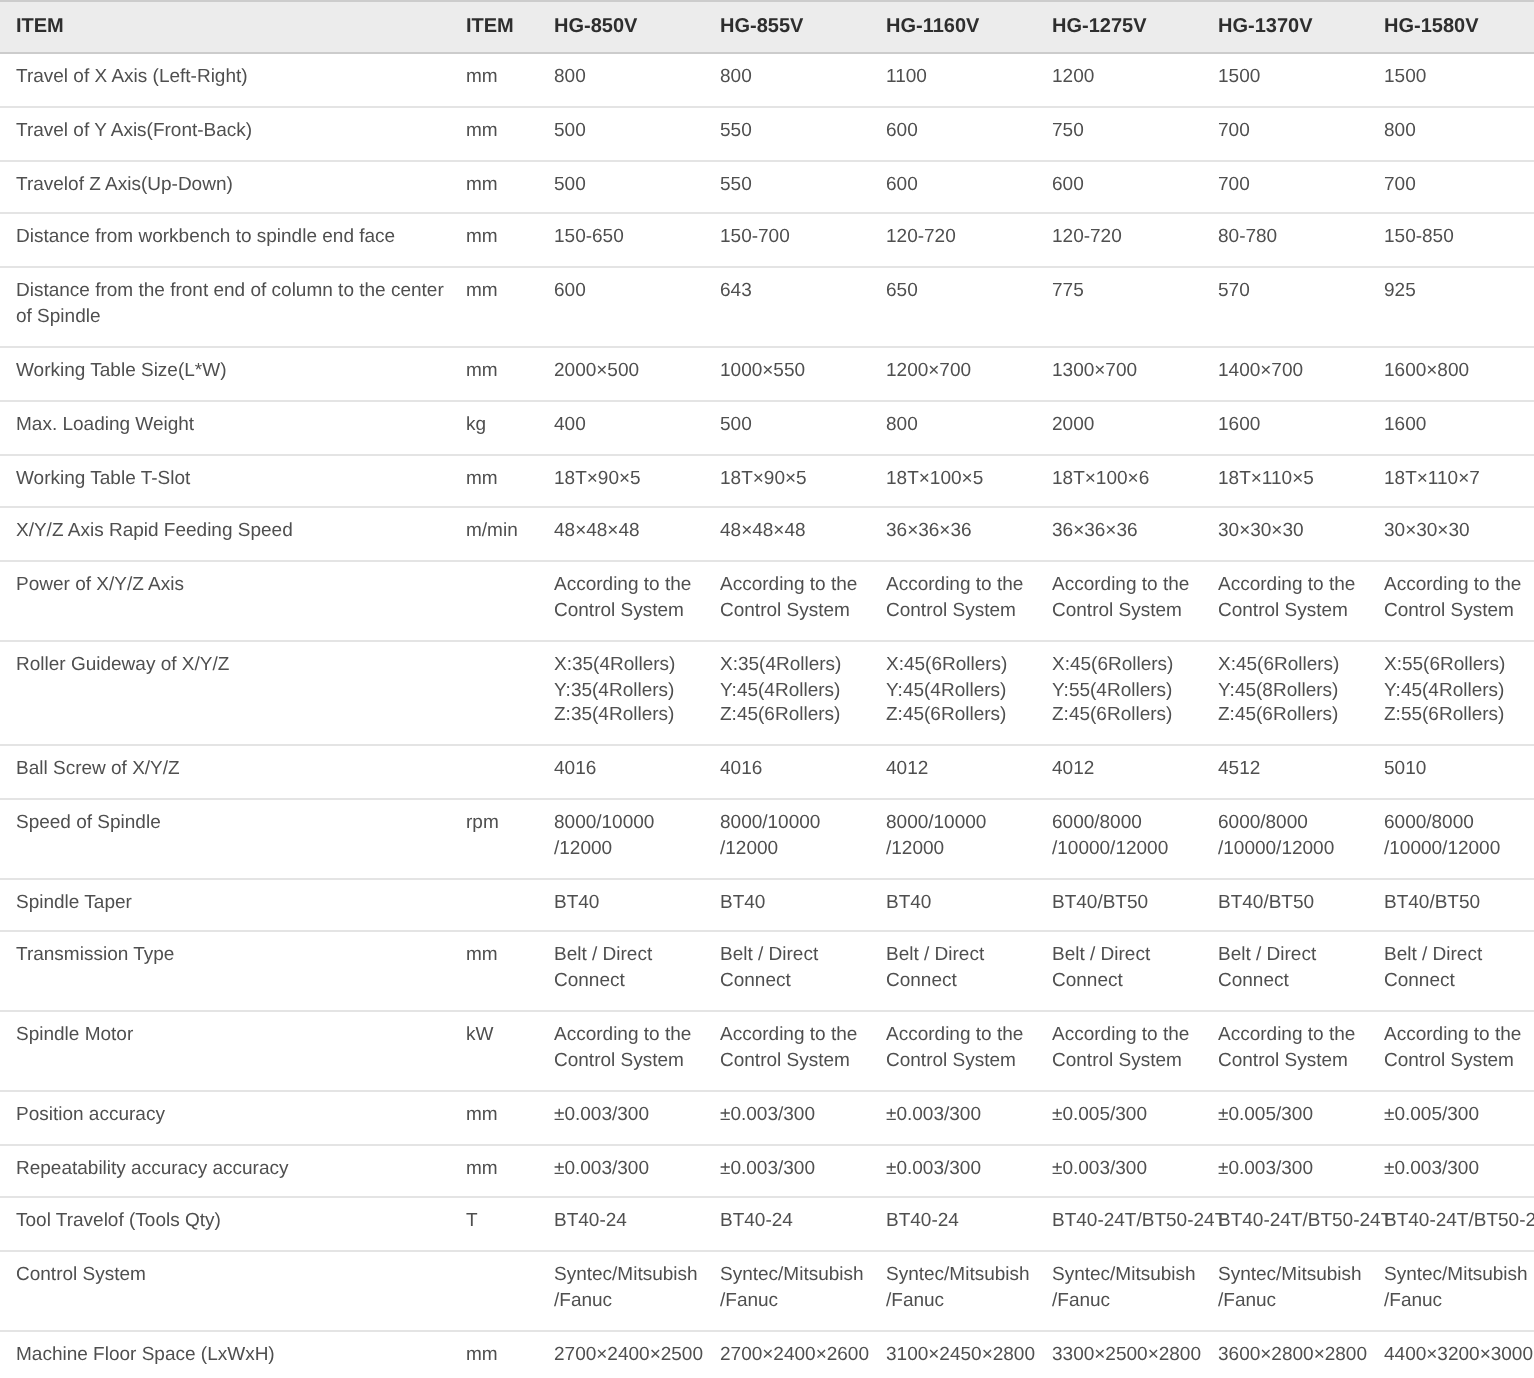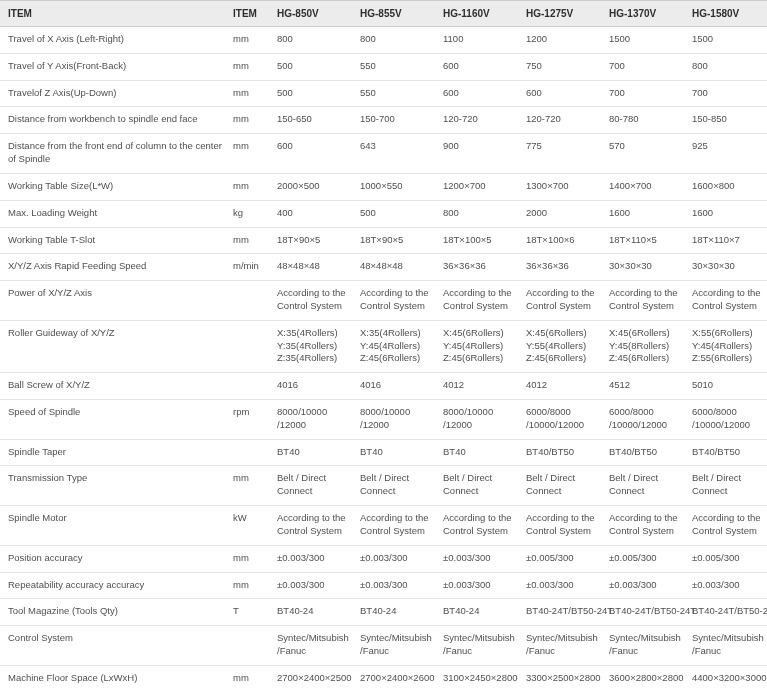--- a/index.html
+++ b/index.html
@@ -119,21 +119,21 @@
           <td class="value-cell">120-720</td>
           <td class="value-cell">120-720</td>
           <td class="value-cell">80-780</td>
           <td class="value-cell">150-850</td>
         </tr>
         <tr>
           <td class="item-cell">Distance from the front end of column to the center of Spindle</td>
           <td class="unit-cell">mm</td>
           <td class="value-cell">600</td>
           <td class="value-cell">643</td>
-          <td class="value-cell">900</td>
+          <td class="value-cell">650</td>
           <td class="value-cell">775</td>
           <td class="value-cell">570</td>
           <td class="value-cell">925</td>
         </tr>
         <tr>
           <td class="item-cell">Working Table Size(L*W)</td>
           <td class="unit-cell">mm</td>
           <td class="value-cell">2000×500</td>
           <td class="value-cell">1000×550</td>
           <td class="value-cell">1200×700</td>
@@ -291,21 +291,21 @@
           <td class="item-cell">Repeatability accuracy accuracy</td>
           <td class="unit-cell">mm</td>
           <td class="value-cell">±0.003/300</td>
           <td class="value-cell">±0.003/300</td>
           <td class="value-cell">±0.003/300</td>
           <td class="value-cell">±0.003/300</td>
           <td class="value-cell">±0.003/300</td>
           <td class="value-cell">±0.003/300</td>
         </tr>
         <tr>
-          <td class="item-cell">Tool Magazine (Tools Qty)</td>
+          <td class="item-cell">Tool Travelof (Tools Qty)</td>
           <td class="unit-cell">T</td>
           <td class="value-cell">BT40-24</td>
           <td class="value-cell">BT40-24</td>
           <td class="value-cell">BT40-24</td>
           <td class="value-cell">BT40-24T/BT50-24T</td>
           <td class="value-cell">BT40-24T/BT50-24T</td>
           <td class="value-cell">BT40-24T/BT50-24T</td>
         </tr>
         <tr>
           <td class="item-cell">Control System</td>

